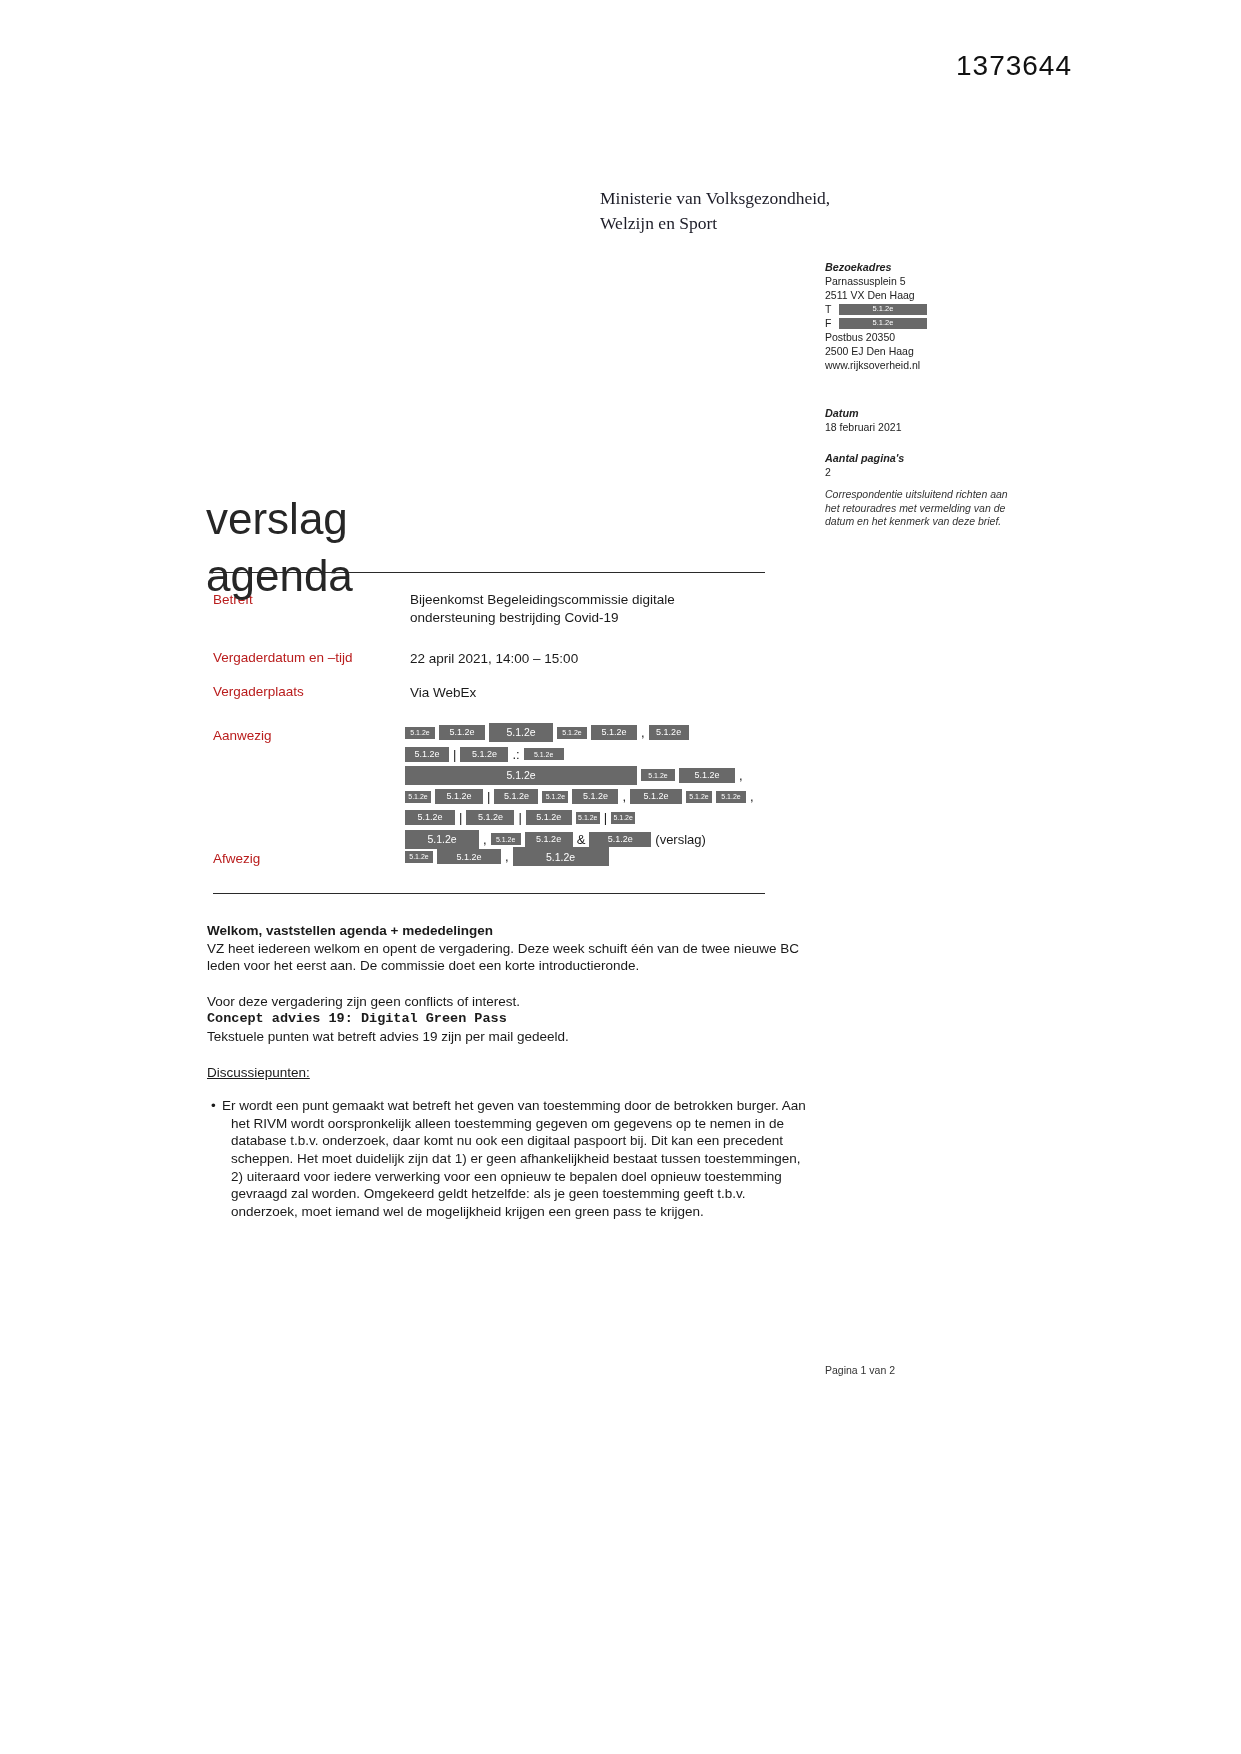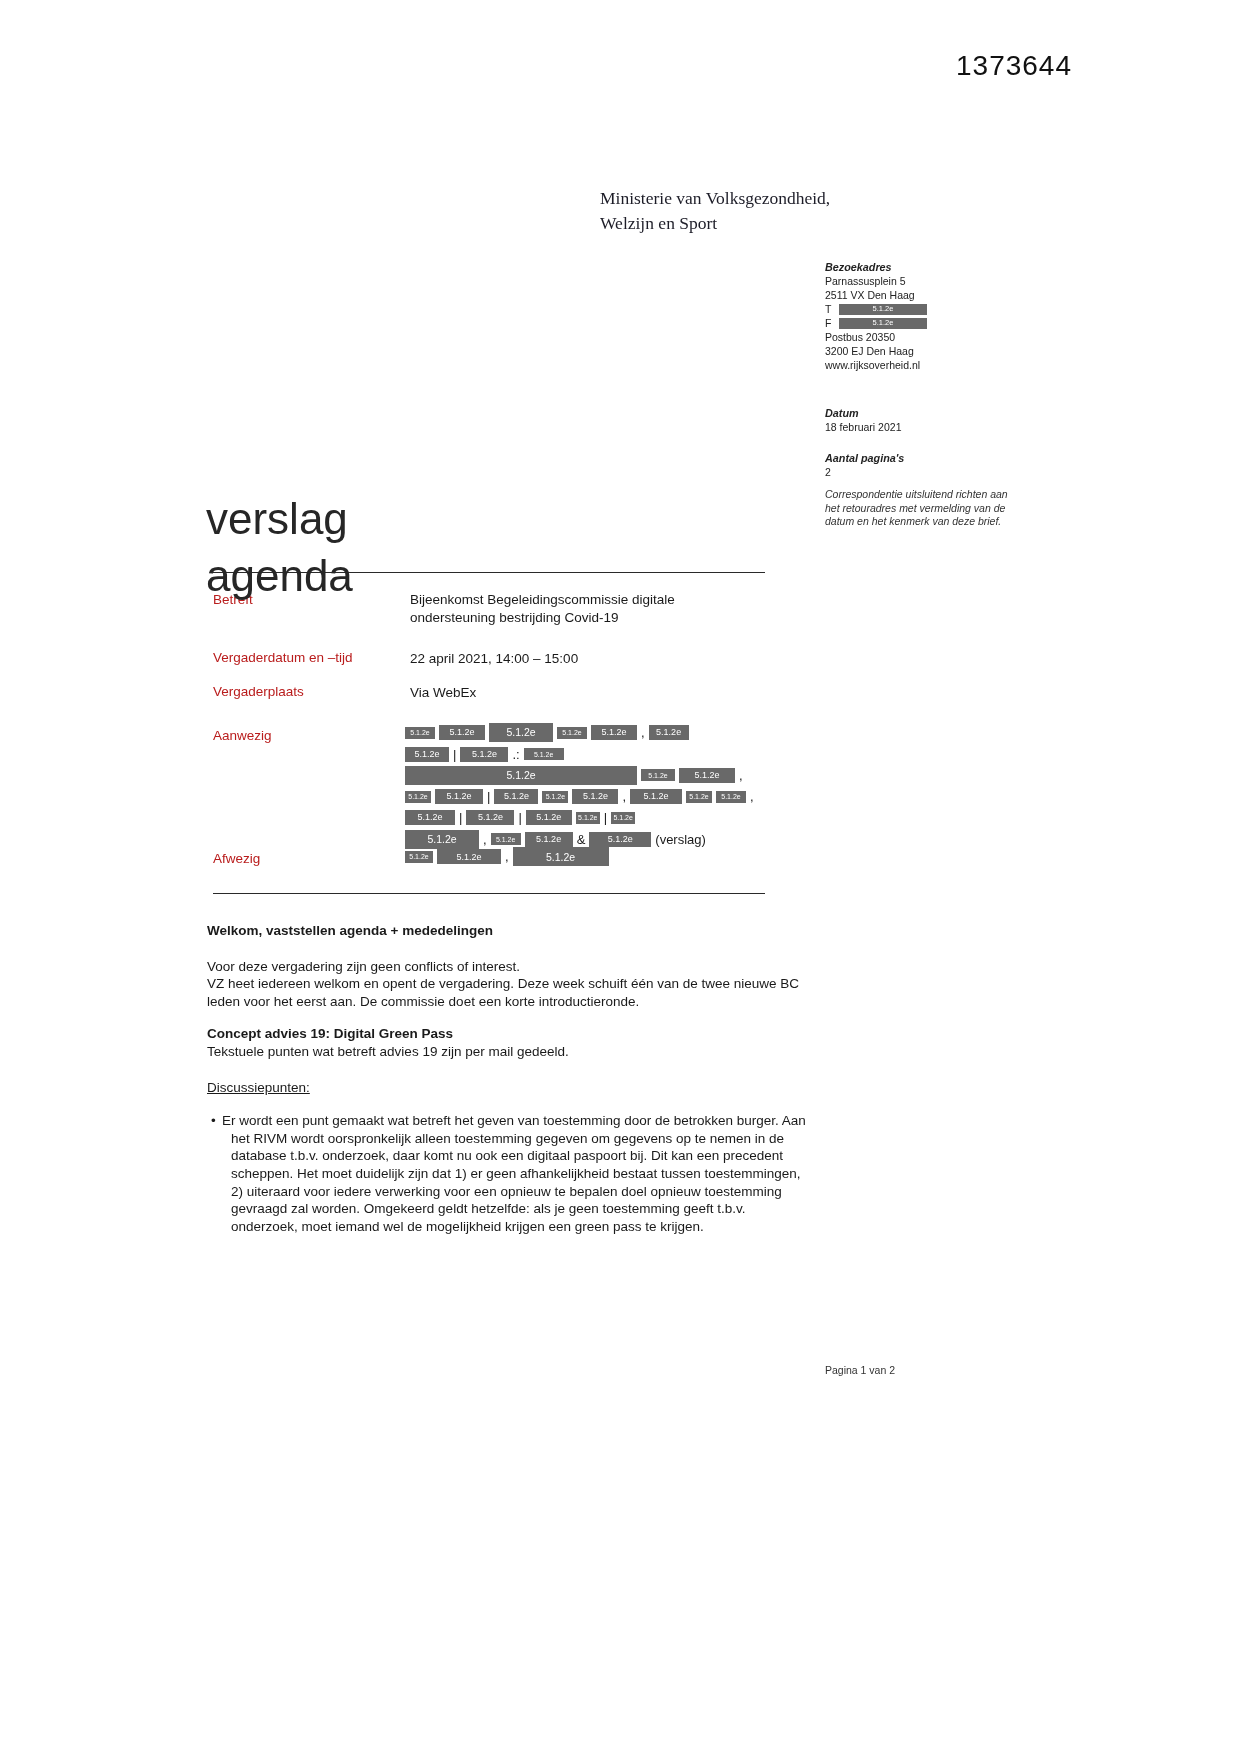--- a/index.html
+++ b/index.html
@@ -32,21 +32,21 @@
   .redact{display:inline-flex;align-items:center;justify-content:center;background:#696969;color:#fff;margin:0 2px;vertical-align:middle;}
   .redact.xs{height:12px;font-size:7px;}
   .redact.md{height:15px;font-size:9px;}
   .redact.lg{height:19px;font-size:10.5px;}
   .sep{display:inline-block;vertical-align:middle;margin:0 2px;font-size:13px;color:#1a1a1a;}
 
   .body-copy{left:207px;top:922px;width:604px;font-size:13.5px;line-height:17.6px;color:#1a1a1a;}
   .b-head{font-weight:bold;margin:0;}
   .b-para{margin:0;}
   .mt{margin-top:18px;}
-  .mt2{margin-top:15px;}
+  .mt2{font-family:Liberation Mono, monospace;}
   .underline{text-decoration:underline;}
   ul.disc{list-style:none;margin:16px 0 0 0;padding:0;}
   ul.disc li{position:relative;padding-left:24px;text-indent:-9px;margin:0 0 1px 0;}
   ul.disc li::before{content:"\2022";position:absolute;left:4px;text-indent:0;}
 
   .footer-page{left:825px;top:1364px;font-size:10.5px;color:#333;}
 </style>
 </head>
 <body>
 
@@ -65,21 +65,21 @@
     <div>2511 VX Den Haag</div>
     <div class="tf-row">
       <span class="tf-label">T</span>
       <span class="tf-box">5.1.2e</span>
     </div>
     <div class="tf-row">
       <span class="tf-label">F</span>
       <span class="tf-box">5.1.2e</span>
     </div>
     <div>Postbus 20350</div>
-    <div>3200 EJ Den Haag</div>
+    <div>2500 EJ Den Haag</div>
     <div>www.rijksoverheid.nl</div>
 
     <div class="sb-bold sb-gap1">Datum</div>
     <div>18 februari 2021</div>
 
     <div class="sb-bold sb-gap2">Aantal pagina's</div>
     <div>2</div>
 
     <div class="sb-note">Correspondentie uitsluitend richten aan het retouradres met vermelding van de datum en het kenmerk van deze brief.</div>
   </div>
@@ -110,22 +110,22 @@
       <div class="redact-row"><span class="redact lg" style="width: 74px; background: rgb(105, 105, 105);">5.1.2e</span><span class="sep">,</span><span class="redact xs" style="width: 30px; background: rgb(105, 105, 105);">5.1.2e</span><span class="redact md" style="width: 48px; background: rgb(105, 105, 105);">5.1.2e</span><span class="sep">&amp;</span><span class="redact md" style="width: 62px; background: rgb(105, 105, 105);">5.1.2e</span><span class="sep">(verslag)</span></div>
     </div>
 
   <div class="abs meta-label" style="left:213px;top:851px;">Afwezig</div>
   <div class="abs redact-wrap" style="left:403px;top:847px;"><span class="redact xs" style="width: 28px; background: rgb(105, 105, 105);">5.1.2e</span><span class="redact md" style="width: 64px; background: rgb(105, 105, 105);">5.1.2e</span><span class="sep">,</span><span class="redact lg" style="width: 96px; background: rgb(105, 105, 105);">5.1.2e</span></div>
 
   <div class="abs rule rule-bottom"></div>
 
   <div class="abs body-copy">
     <div class="b-head">Welkom, vaststellen agenda + mededelingen</div>
+    <div class="b-para">VZ heet iedereen welkom en opent de vergadering. Deze week schuift één van de twee nieuwe BC leden voor het eerst aan. De commissie doet een korte introductieronde.</div>
     <div class="b-para mt">Voor deze vergadering zijn geen conflicts of interest.</div>
-    <div class="b-para">VZ heet iedereen welkom en opent de vergadering. Deze week schuift één van de twee nieuwe BC leden voor het eerst aan. De commissie doet een korte introductieronde.</div>
     <div class="b-head mt2">Concept advies 19: Digital Green Pass</div>
     <div class="b-para">Tekstuele punten wat betreft advies 19 zijn per mail gedeeld.</div>
     <div class="b-para underline mt">Discussiepunten:</div>
     <ul class="disc">
       <li>Er wordt een punt gemaakt wat betreft het geven van toestemming door de betrokken burger. Aan het RIVM wordt oorspronkelijk alleen toestemming gegeven om gegevens op te nemen in de database t.b.v. onderzoek, daar komt nu ook een digitaal paspoort bij. Dit kan een precedent scheppen. Het moet duidelijk zijn dat 1) er geen afhankelijkheid bestaat tussen toestemmingen, 2) uiteraard voor iedere verwerking voor een opnieuw te bepalen doel opnieuw toestemming gevraagd zal worden. Omgekeerd geldt hetzelfde: als je geen toestemming geeft t.b.v. onderzoek, moet iemand wel de mogelijkheid krijgen een green pass te krijgen.</li>
     </ul>
   </div>
 
   <div class="abs footer-page">Pagina 1 van 2</div>
 

